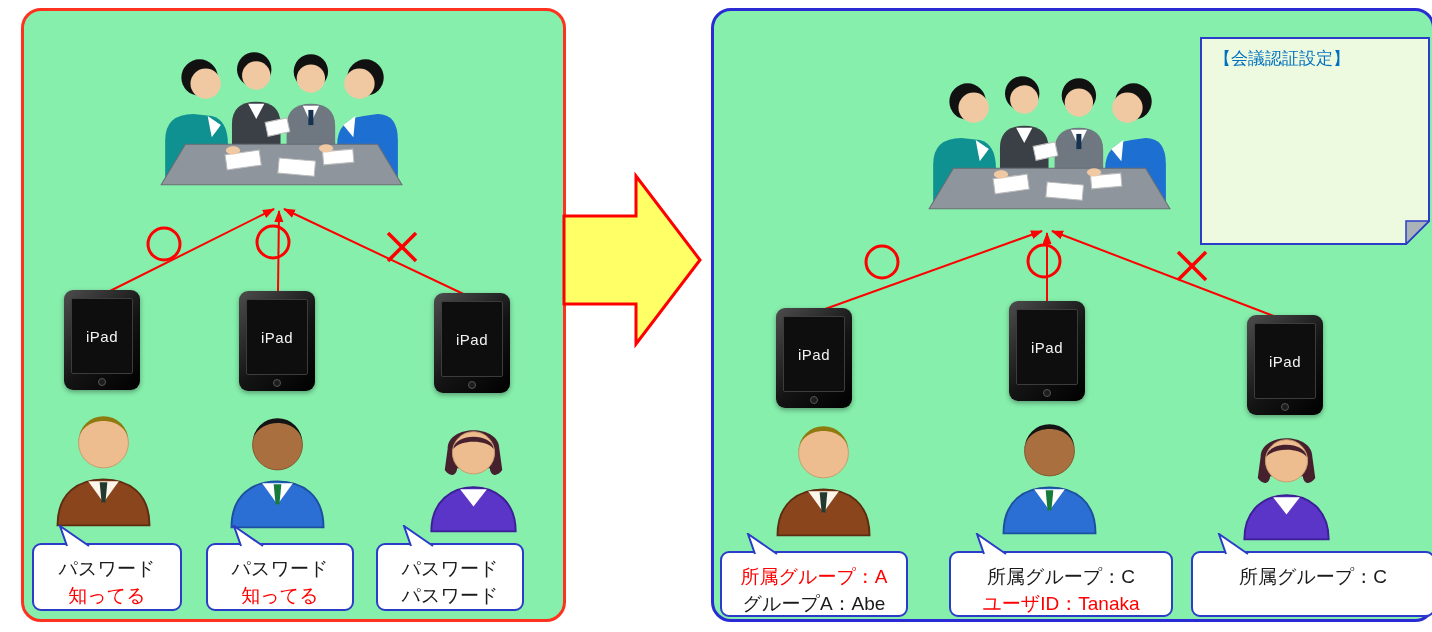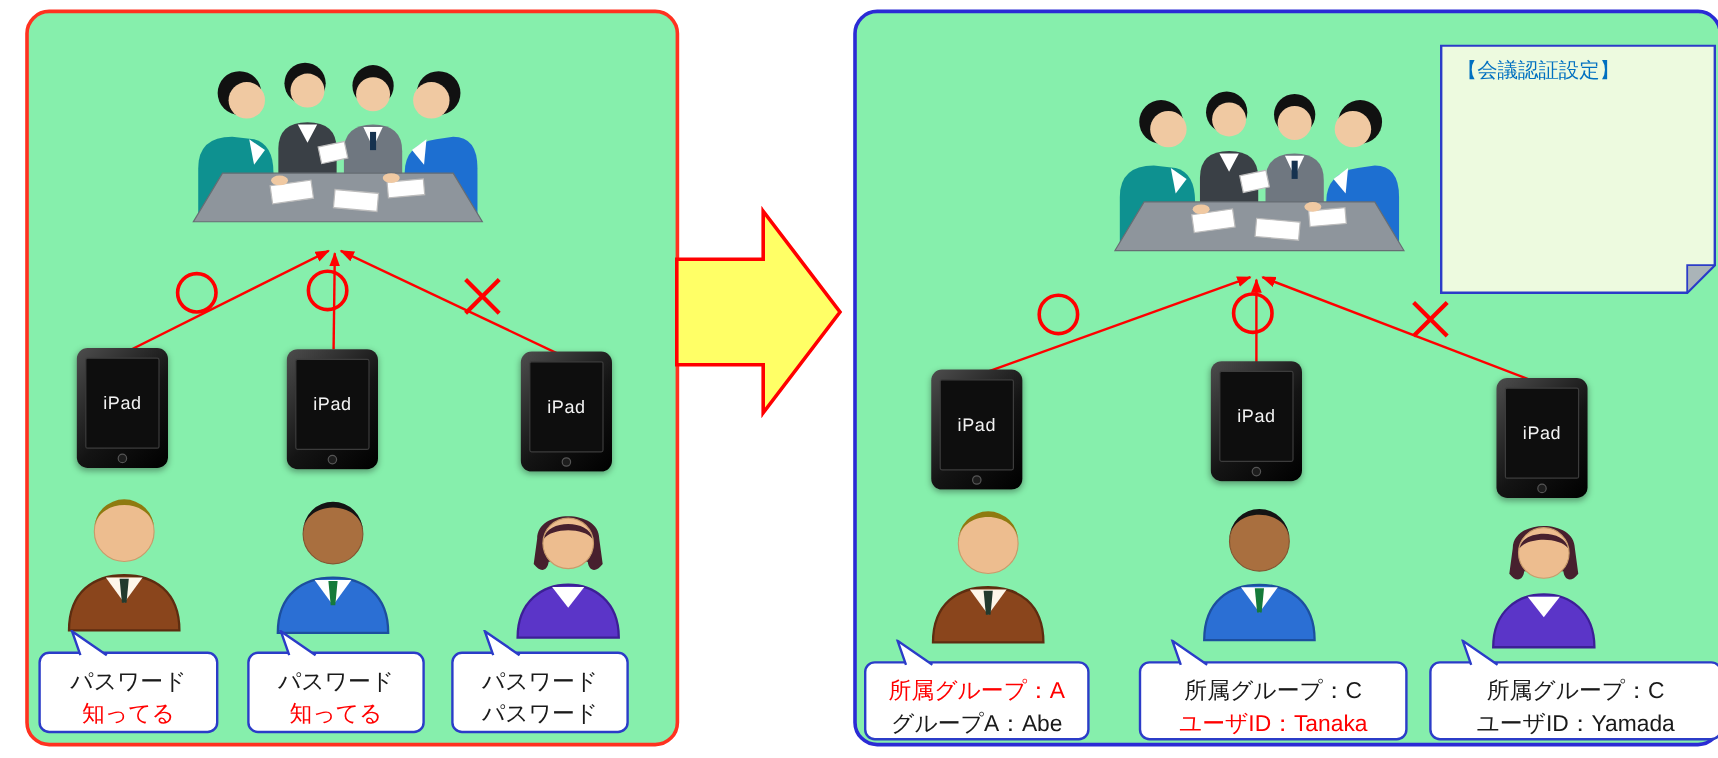--- a/index.html
+++ b/index.html
@@ -256,17 +256,16 @@
           <path d="M9,21 L2,1 L31,21" fill="#fff" stroke="#2B3CC8" stroke-width="2"></path>
         </svg>
       <div>所属グループ：C</div>
       <div class="red">ユーザID：Tanaka</div>
     </div>
     <div class="bubble" style="left:477px;top:540px;width:244px;height:66px">
       <svg class="tail" viewBox="0 0 34 22">
           <path d="M9,21 L2,1 L31,21" fill="#fff" stroke="#2B3CC8" stroke-width="2"></path>
         </svg>
       <div>所属グループ：C</div>
-      <div>ユーザID：Yamada</div>
     </div>
   </div>
 
 </div>
 
 </body></html>

